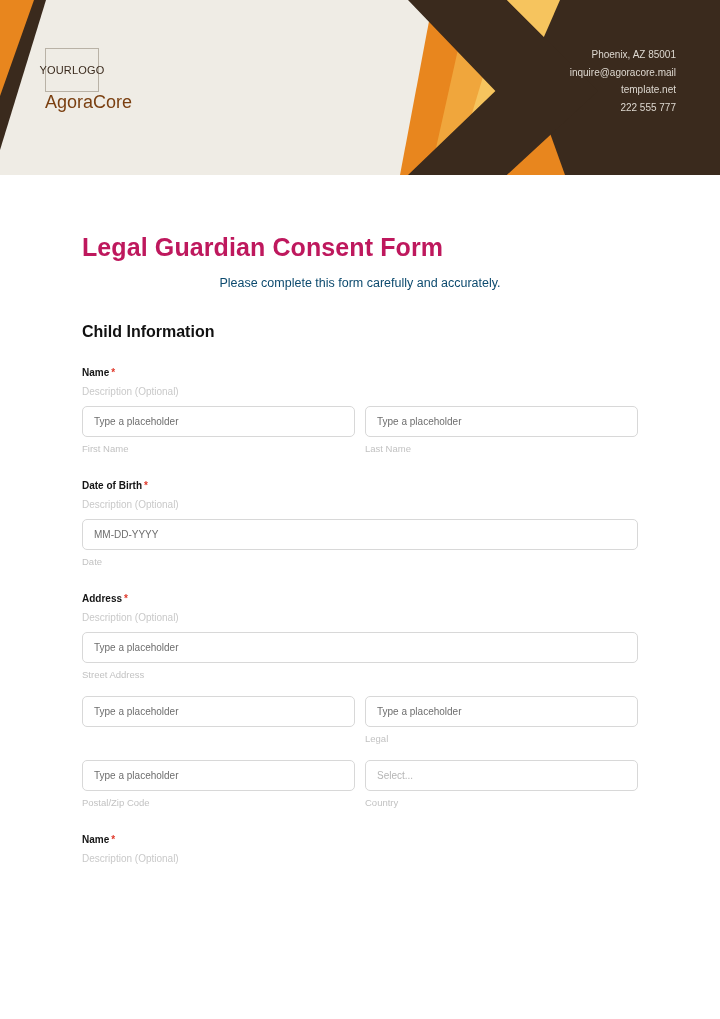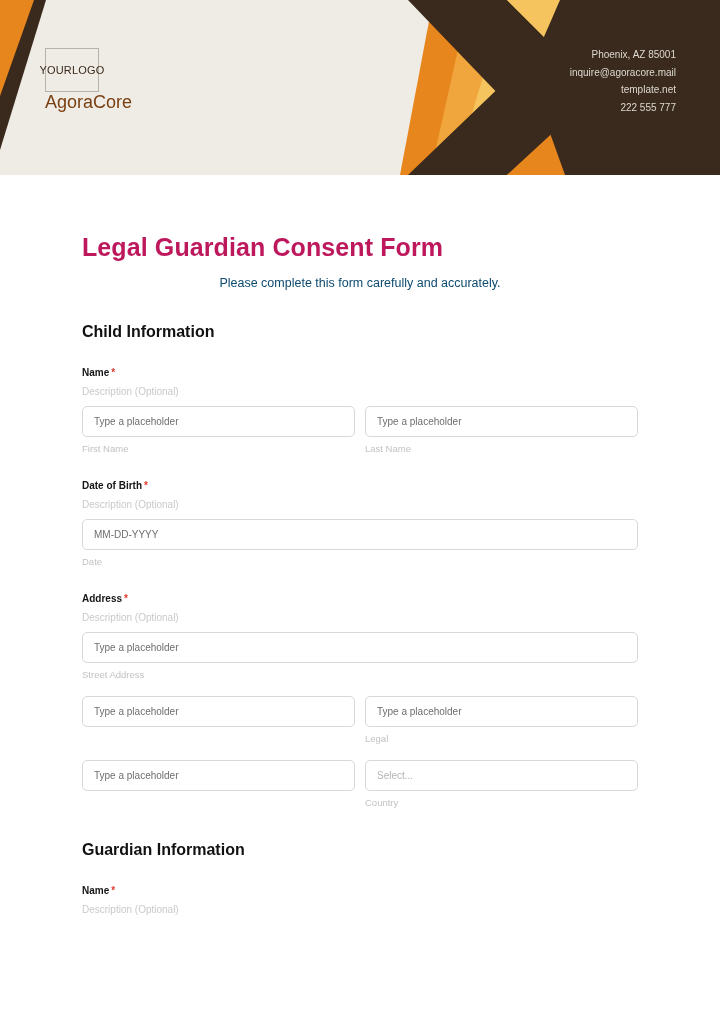--- a/index.html
+++ b/index.html
@@ -252,29 +252,29 @@
       </div>
       <div class="col">
         <input class="input" type="text" placeholder="Type a placeholder" style="">
         <div class="sub-label">Legal</div>
       </div>
     </div>
 
     <div class="row mt18">
       <div class="col">
         <input class="input" type="text" placeholder="Type a placeholder" style="">
+        <div class="sub-label">Postal/Zip Code</div>
       </div>
       <div class="col">
         <input class="input select" type="text" placeholder="Select..." style="">
         <div class="sub-label">Country</div>
       </div>
     </div>
   </div>
 
-  <div class="section-title">Guardian Information</div>
 
   <div class="field">
     <div class="field-label">
       <span>Name</span><span class="req">*</span>
     </div>
     <div class="field-desc">Description (Optional)</div>
   </div>
 
 </div>
 

